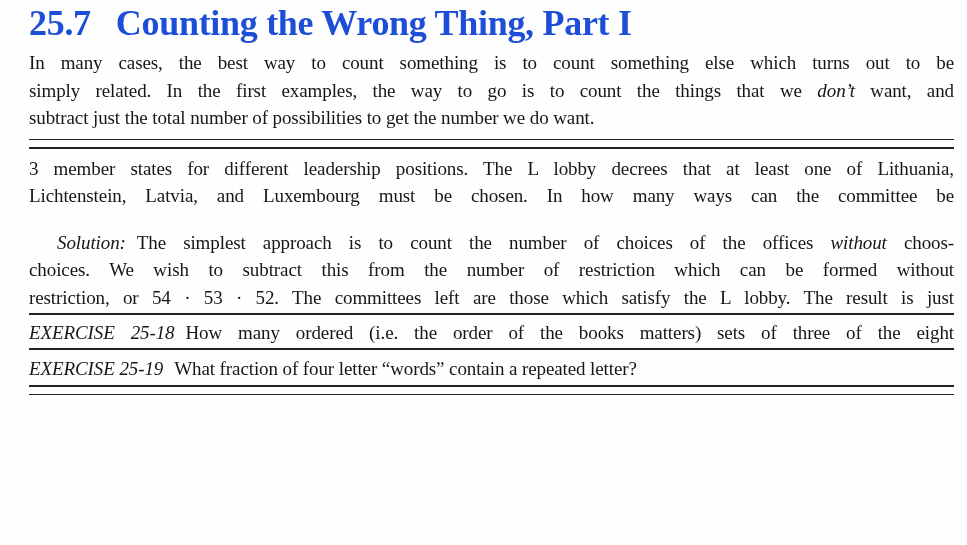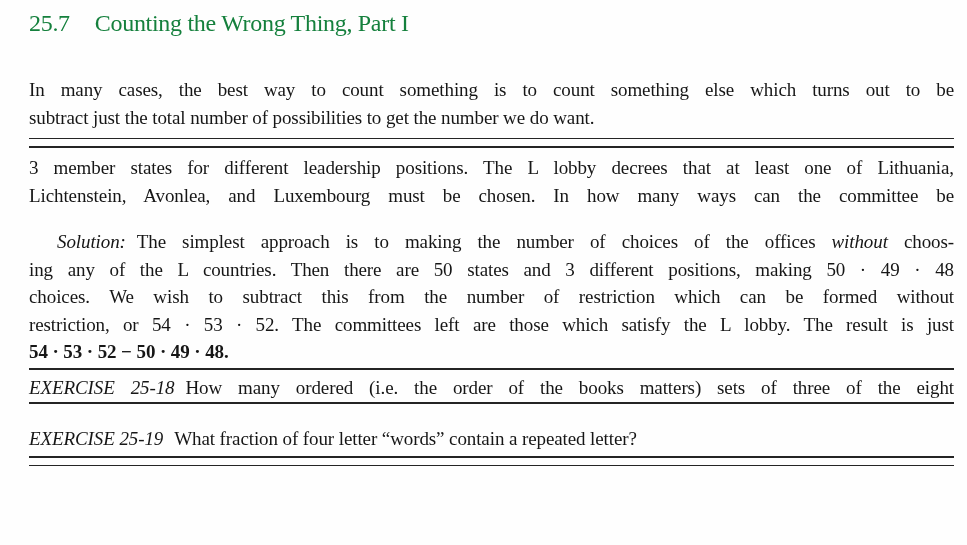--- a/index.html
+++ b/index.html
@@ -10,86 +10,85 @@
     box-sizing: border-box;
     background: #fefefe;
     color: #161616;
     font-family: "Liberation Serif", serif;
     padding: 6px 13px 0 29px;
     overflow: hidden;
   }
   .title-row {
     display: flex;
     gap: 25px;
-    font-weight: normal;
-    font-size: 24px;
+    font-weight: bold;
+    font-size: 36px;
     line-height: 34px;
     letter-spacing: -0.3px;
-    color: #15803d;
+    color: #1d4ed8;
   }
   .para {
     font-size: 19px;
     line-height: 27.5px;
     letter-spacing: -0.1px;
   }
   .line { text-align: justify; }
   .line.just { text-align-last: justify; }
   .line.indent { text-indent: 28px; }
   .line span.i { font-style: italic; }
   .line span.b { font-weight: bold; }
   span[data-name$="-label"] { padding-right: 11px; }
-  .intro { margin-top: 36px; }
+  .intro { margin-top: 9px; }
   .rule-double-top {
     height: 7px;
     border-top: 1.5px solid #242424;
     border-bottom: 2.5px solid #242424;
     margin-top: 7px;
   }
   .example-problem { margin-top: 6px; }
   .solution { margin-top: 19px; }
   .rule { height: 0; border-top: 2px solid #242424; }
   .r1 { margin-top: 2px; }
   .r2 { margin-top: 1px; }
   .ex18 { margin-top: 4px; }
-  .ex19 { margin-top: 21px; }
+  .ex19 { margin-top: 5px; }
   .rule-double-bottom {
     height: 7px;
     border-top: 2.5px solid #242424;
     border-bottom: 1.5px solid #242424;
     margin-top: 3px;
   }
 </style>
 </head>
 <body>
 
 <div class="page" data-name="textbook-page">
 
   <div class="title-row" data-name="section-heading">
     <span data-name="section-number">25.7</span>
     <span data-name="section-title">Counting the Wrong Thing, Part I</span>
   </div>
 
   <div class="para intro" data-name="intro-paragraph">
       <div class="line just" data-name="text-line"><span data-name="text-segment">In many cases, the best way to count something is to count something else which turns out to be</span></div>
+      <div class="line just" data-name="text-line"><span data-name="text-segment">simply related. In the first examples, the way to go is to count the things that we </span><span class="i" data-name="text-segment">don’t</span><span data-name="text-segment"> want, and</span></div>
       <div class="line" data-name="text-line"><span data-name="text-segment">subtract just the total number of possibilities to get the number we do want.</span></div>
     </div>
 
   <div class="rule-double-top" data-name="example-top-divider"></div>
 
   <div class="para example-problem" data-name="example-problem-paragraph">
       <div class="line just" data-name="text-line"><span data-name="text-segment">3 member states for different leadership positions. The L lobby decrees that at least one of Lithuania,</span></div>
-      <div class="line just" data-name="text-line"><span data-name="text-segment">Lichtenstein, Avonlea, and Luxembourg must be chosen. In how many ways can the committee be</span></div>
+      <div class="line just" data-name="text-line"><span data-name="text-segment">Lichtenstein, Latvia, and Luxembourg must be chosen. In how many ways can the committee be</span></div>
     </div>
 
   <div class="para solution" data-name="example-solution-paragraph">
-      <div class="line just indent" data-name="text-line"><span class="i" data-name="solution-label">Solution:</span><span data-name="text-segment">The simplest approach is to making the number of choices of the offices </span><span class="i" data-name="text-segment">without</span><span data-name="text-segment"> choos-</span></div>
-      <div class="line just" data-name="text-line"><span data-name="text-segment">ing any of the L countries. Then there are 50 states and 3 different positions, making 50 · 49 · 48</span></div>
+      <div class="line just indent" data-name="text-line"><span class="i" data-name="solution-label">Solution:</span><span data-name="text-segment">The simplest approach is to count the number of choices of the offices </span><span class="i" data-name="text-segment">without</span><span data-name="text-segment"> choos-</span></div>
       <div class="line just" data-name="text-line"><span data-name="text-segment">choices. We wish to subtract this from the number of restriction which can be formed without</span></div>
       <div class="line just" data-name="text-line"><span data-name="text-segment">restriction, or 54 · 53 · 52. The committees left are those which satisfy the L lobby. The result is just</span></div>
-      <div class="line" data-name="text-line"><span class="b" data-name="result-expression">54 · 53 · 52 − 50 · 49 · 48.</span></div>
     </div>
 
   <div class="rule r1" data-name="exercise-divider-top"></div>
 
   <div class="para ex18" data-name="exercise-25-18-paragraph">
       <div class="line just" data-name="text-line"><span class="i" data-name="exercise-label">EXERCISE 25-18</span><span data-name="text-segment">How many ordered (i.e. the order of the books matters) sets of three of the eight</span></div>
     </div>
 
   <div class="rule r2" data-name="exercise-divider-middle"></div>
 

